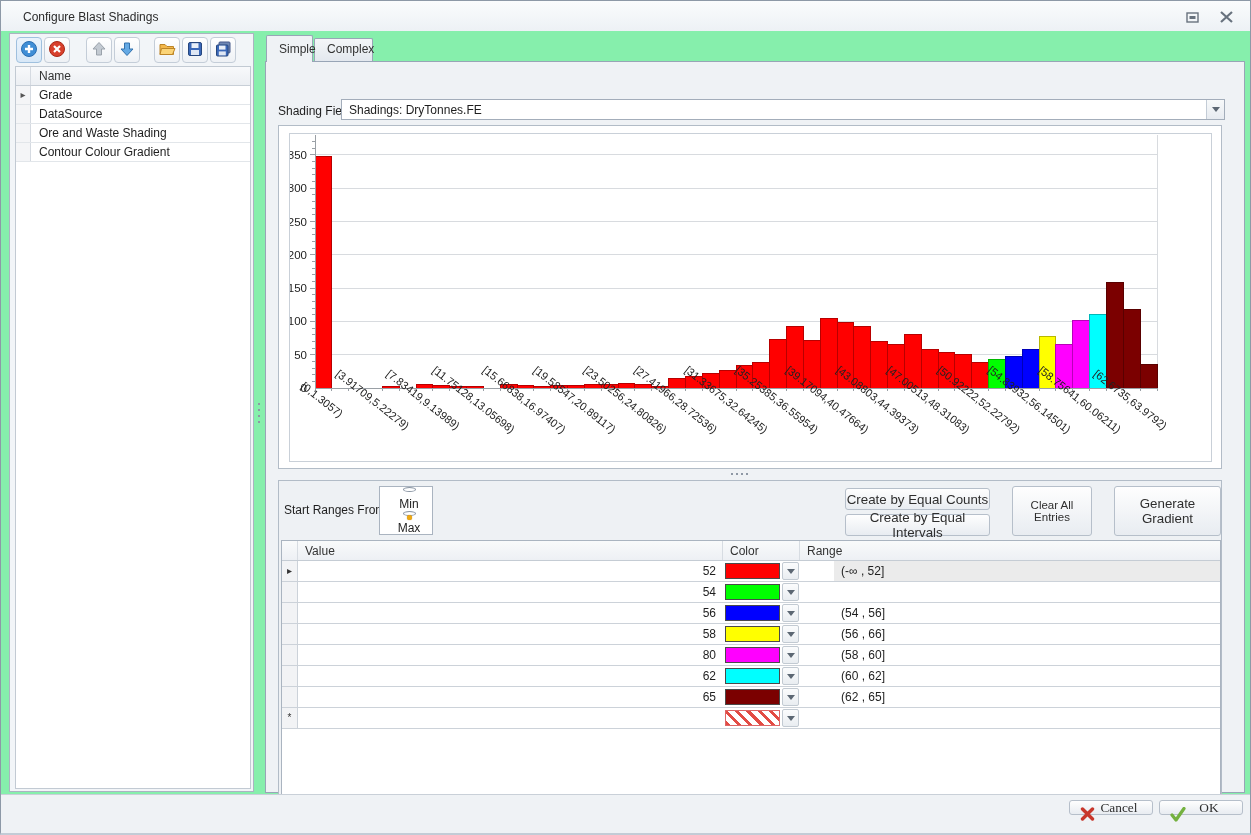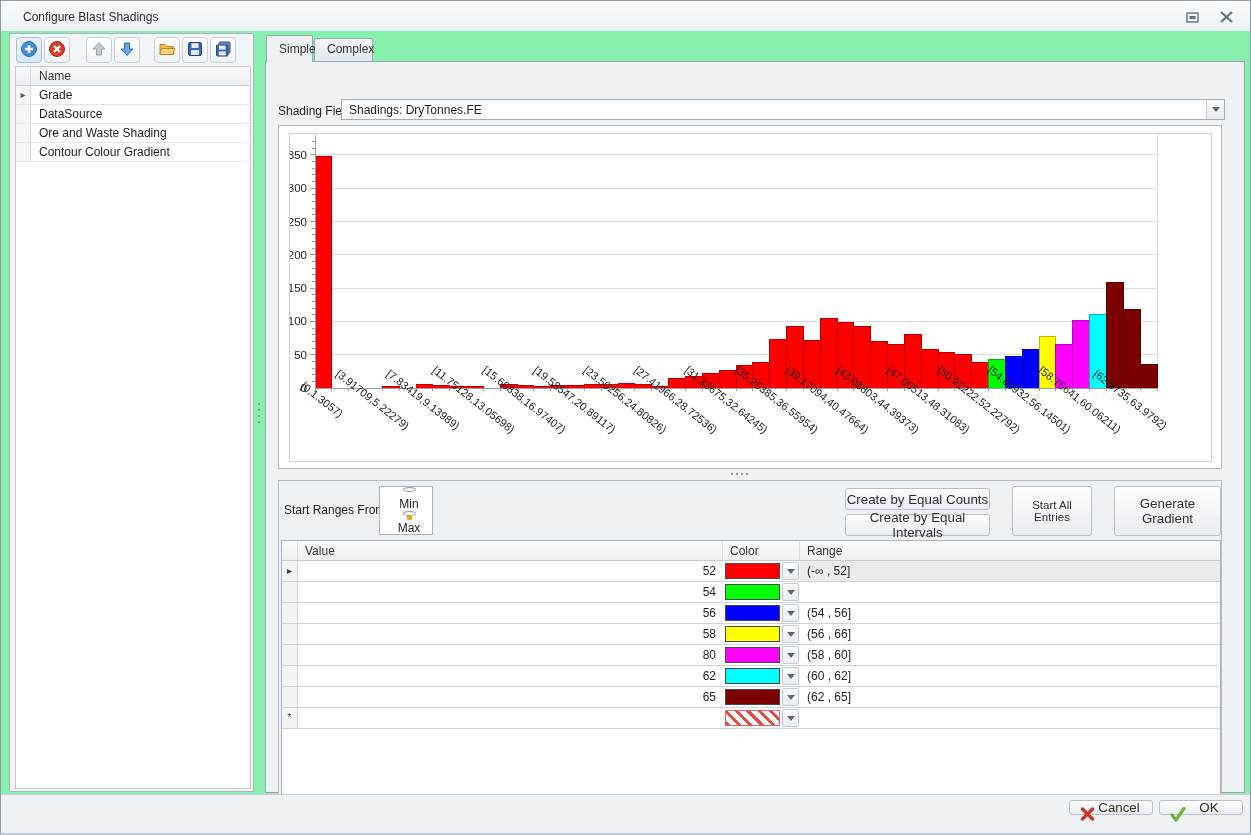--- a/index.html
+++ b/index.html
@@ -77,26 +77,26 @@
   .thead .th:last-child { border-right:none; }
   .trow { display:grid; grid-template-columns:16px 425px 77px 1fr; height:21px; border-bottom:1px solid #ccd2d9; background:#fff; }
   .trow .ind { background:#f2f3f5; border-right:1px solid #ccd2d9; text-align:center; font-size:10px; line-height:20px; color:#333; }
   .trow .val { text-align:right; padding:3px 7px 0 0; }
   .trow .colorcell { position:relative; }
   .swatch { position:absolute; left:2px; top:2px; width:55px; height:16px; border:1px solid #4a4a4a; }
   .swatch.hatch { border:1px solid #d66;
     background:repeating-linear-gradient(45deg,#e34b43 0 3px,#fff 3px 8px); }
   .dropbtn { position:absolute; right:1px; top:1px; width:17px; height:18px; border:1px solid #c2cad2; border-radius:2px;
     background:linear-gradient(#fbfcfd,#e9edf1); display:flex; align-items:center; justify-content:center; }
-  .trow .range { padding:3px 0 0 7px; }
+  .trow .range { padding:3px 0 0 7px;margin-left:34px; }
   .trow .range.focused { background:#ebebeb; }
 
   .footer-sep { position:absolute; left:0; right:0; top:793px; height:1px; background:#c9d0d8; }
   .footer { position:absolute; left:0; right:0; top:794px; height:38px; background:#eff2f5; }
-  .fbtn { position:absolute; top:5px; width:84px; height:15px; }
+  .fbtn { position:absolute; top:5px; width:84px; height:15px;font-family:Liberation Serif, serif; }
   .fbtn .ico { position:absolute; left:10px; top:6px; }
   #cancel-btn { right:97px; } #ok-btn { right:7px; }
   .fbtn span.lbl { margin-left:16px; }
 </style>
 </head>
 <body>
 
 <div class="dialog">
 
   <div class="titlebar">
@@ -394,21 +394,21 @@
             <span class="radio"></span>
             <span>Min</span>
           </div>
           <div class="radio-row">
             <span class="radio checked"></span>
             <span>Max</span>
           </div>
         </div>
         <button class="btn btn-counts">Create by Equal Counts</button>
         <button class="btn btn-intervals">Create by Equal Intervals</button>
-        <button class="btn btn-clear">Start All Entries</button>
+        <button class="btn btn-clear">Clear All Entries</button>
         <button class="btn btn-gradient">Generate Gradient</button>
 
         <div class="rtable">
           <div class="thead">
             <span class="th"></span>
             <span class="th">Value</span>
             <span class="th">Color</span>
             <span class="th">Range</span>
           </div>
           <div id="range-rows">

